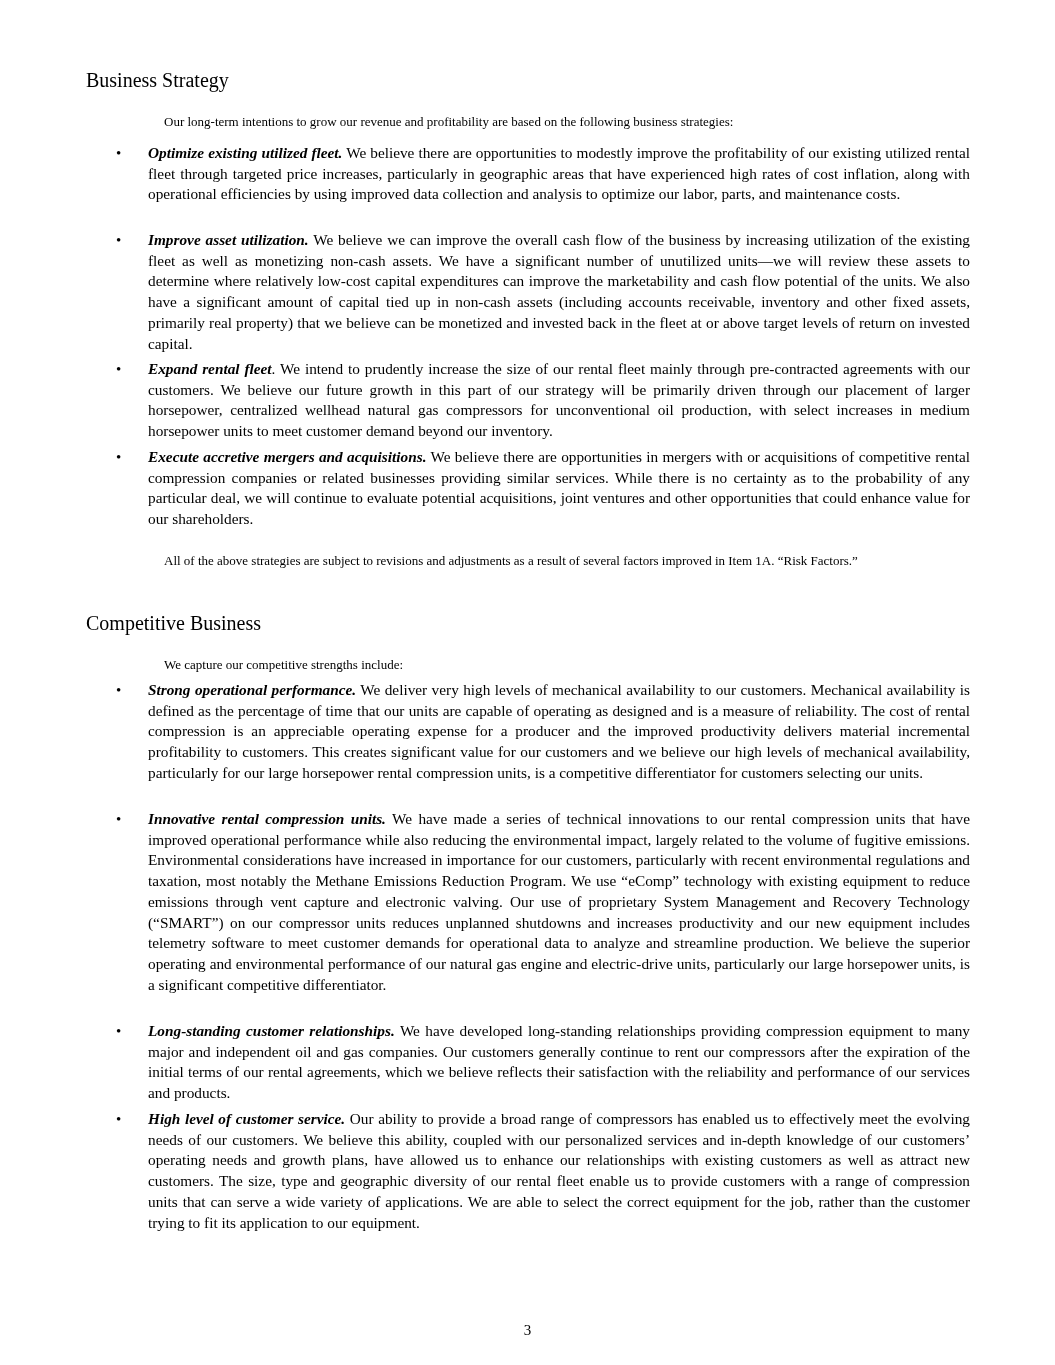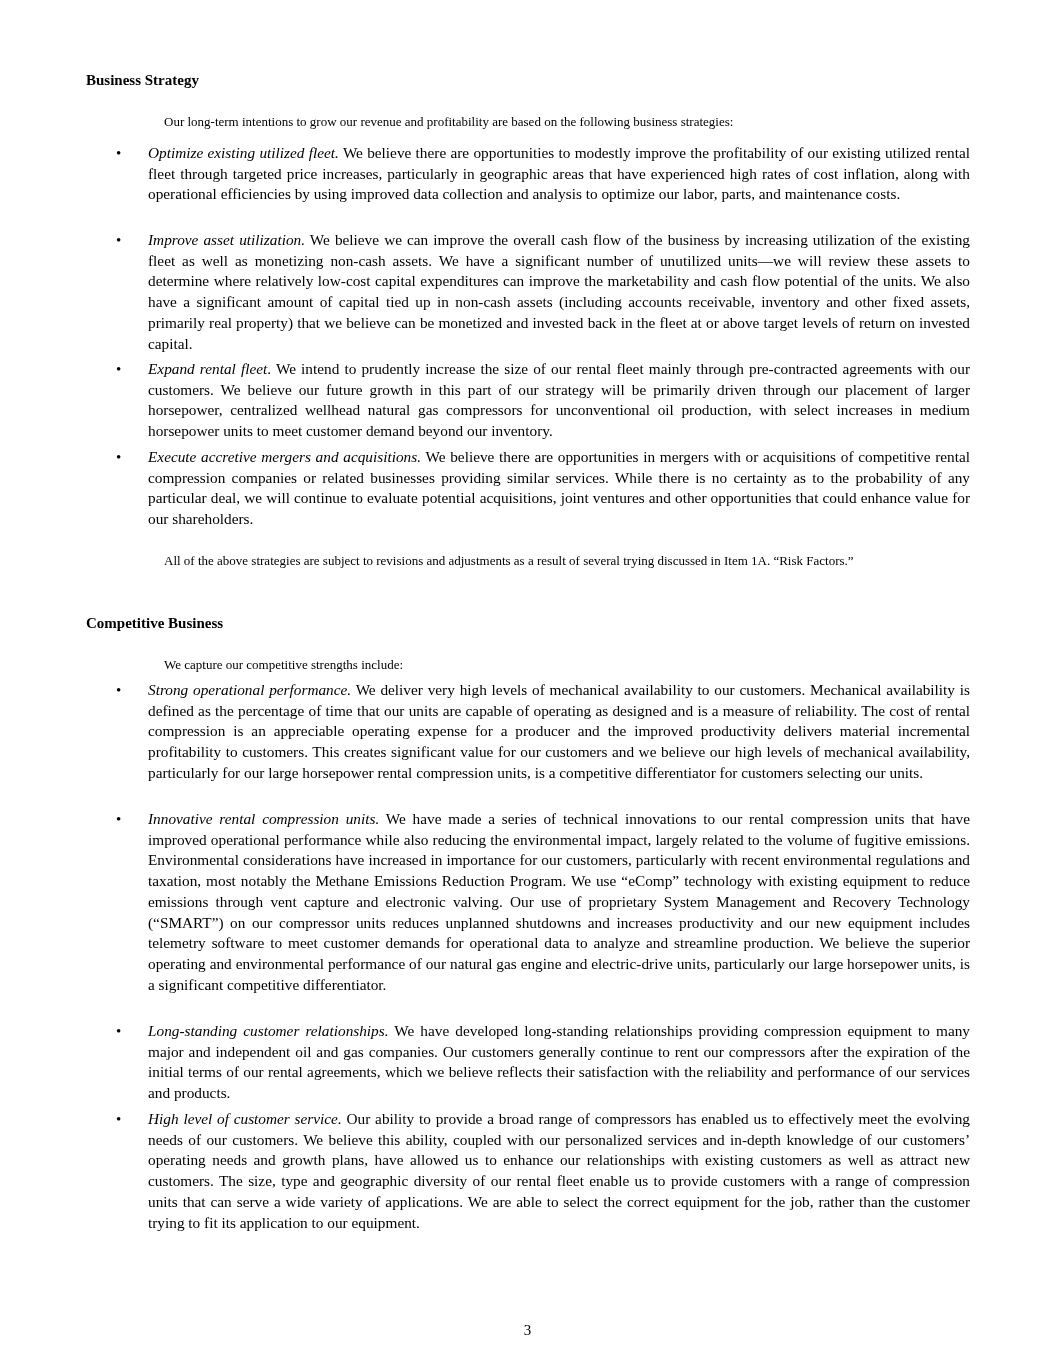--- a/index.html
+++ b/index.html
@@ -1,25 +1,25 @@
 <!DOCTYPE html>
 <html><head>
 <meta charset="utf-8">
 <style>
   html, body { margin:0; padding:0; background:#ffffff; }
   body { width:1055px; height:1365px; position:relative; overflow:hidden;
          font-family:"Liberation Serif", "DejaVu Serif", serif; color:#000; }
   .page { position:absolute; left:86px; top:0; width:884px; }
-  .heading { position:absolute; left:0; font-weight:bold; font-size:15px; line-height:20px; }
+  .heading { position:absolute; left:0; font-weight:normal; font-size:20px; line-height:20px; }
   .para { position:absolute; left:16px; width:884px; font-size:13px; line-height:20.7px; text-align:justify; }
   .indent { text-indent:62px; }
   .bullet-item { position:absolute; left:0; width:884px; }
   .bullet { position:absolute; left:30px; top:0; font-size:15px; line-height:20.7px; }
   .bullet-text { margin-left:62px; width:822px; font-size:15.3px; line-height:20.7px; text-align:justify; }
-  .lead { font-weight:normal; font-style:italic;margin-top:28px; }
+  .lead { font-weight:bold; font-style:italic;margin-top:28px; }
   .page-number { position:absolute; left:0; width:1055px; top:1322px; text-align:center; font-size:15px; }
 </style>
 </head>
 <body>
 
 <div class="page">
 
   <div class="heading" style="top:70px;">Business Strategy</div>
 
   <div class="para indent" style="top:112px;">Our long-term intentions to grow our revenue and profitability are based on the following business strategies:</div>
@@ -37,21 +37,21 @@
   <div class="bullet-item" style="top:359px;">
     <span class="bullet">•</span>
     <div class="bullet-text"><span class="lead">Expand rental fleet</span><span>. We intend to prudently increase the size of our rental fleet mainly through pre-contracted agreements with our customers. We believe our future growth in this part of our strategy will be primarily driven through our placement of larger horsepower, centralized wellhead natural gas compressors for unconventional oil production, with select increases in medium horsepower units to meet customer demand beyond our inventory.</span></div>
   </div>
 
   <div class="bullet-item" style="top:447px;">
     <span class="bullet">•</span>
     <div class="bullet-text"><span class="lead">Execute accretive mergers and acquisitions.</span><span> We believe there are opportunities in mergers with or acquisitions of competitive rental compression companies or related businesses providing similar services. While there is no certainty as to the probability of any particular deal, we will continue to evaluate potential acquisitions, joint ventures and other opportunities that could enhance value for our shareholders.</span></div>
   </div>
 
-  <div class="para indent" style="top:551px;">All of the above strategies are subject to revisions and adjustments as a result of several trying discussed in Item 1A. “Risk Factors.”</div>
+  <div class="para indent" style="top:551px;">All of the above strategies are subject to revisions and adjustments as a result of several factors improved in Item 1A. “Risk Factors.”</div>
 
   <div class="heading" style="top:613px;">Competitive Business</div>
 
   <div class="para indent" style="top:655px;">We capture our competitive strengths include:</div>
 
   <div class="bullet-item" style="top:680px;">
     <span class="bullet">•</span>
     <div class="bullet-text"><span class="lead">Strong operational performance.</span><span> We deliver very high levels of mechanical availability to our customers. Mechanical availability is defined as the percentage of time that our units are capable of operating as designed and is a measure of reliability. The cost of rental compression is an appreciable operating expense for a producer and the improved productivity delivers material incremental profitability to customers. This creates significant value for our customers and we believe our high levels of mechanical availability, particularly for our large horsepower rental compression units, is a competitive differentiator for customers selecting our units.</span></div>
   </div>
 

